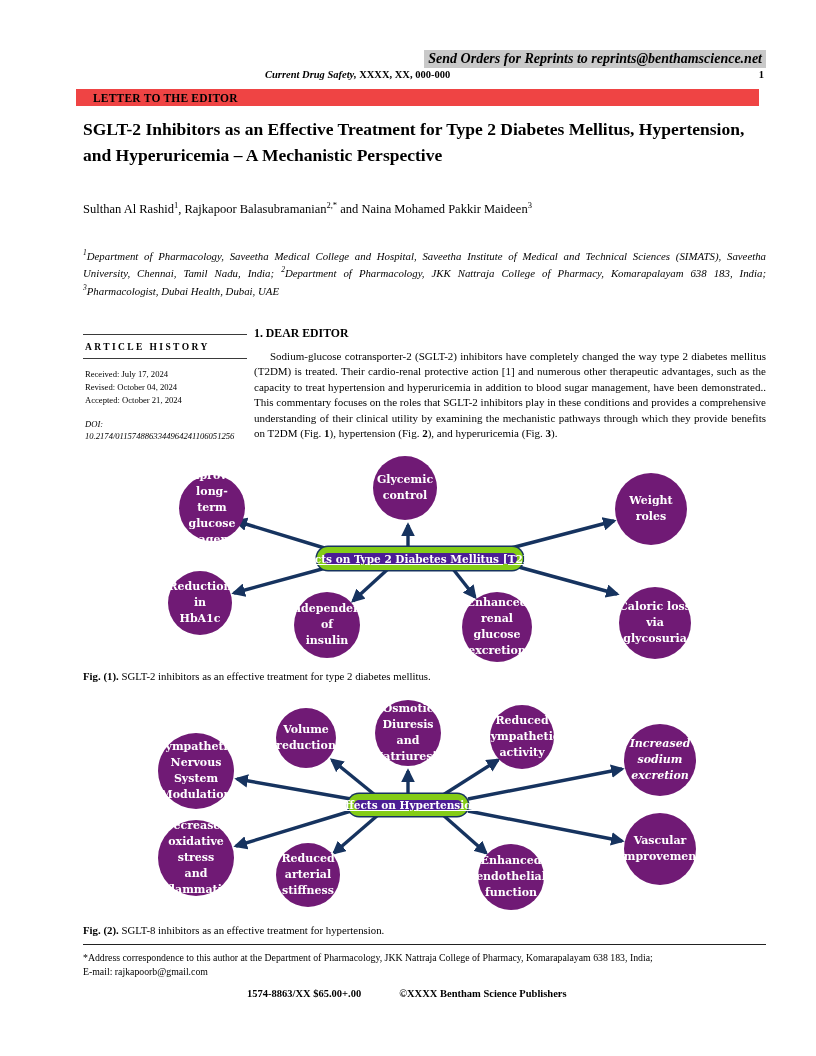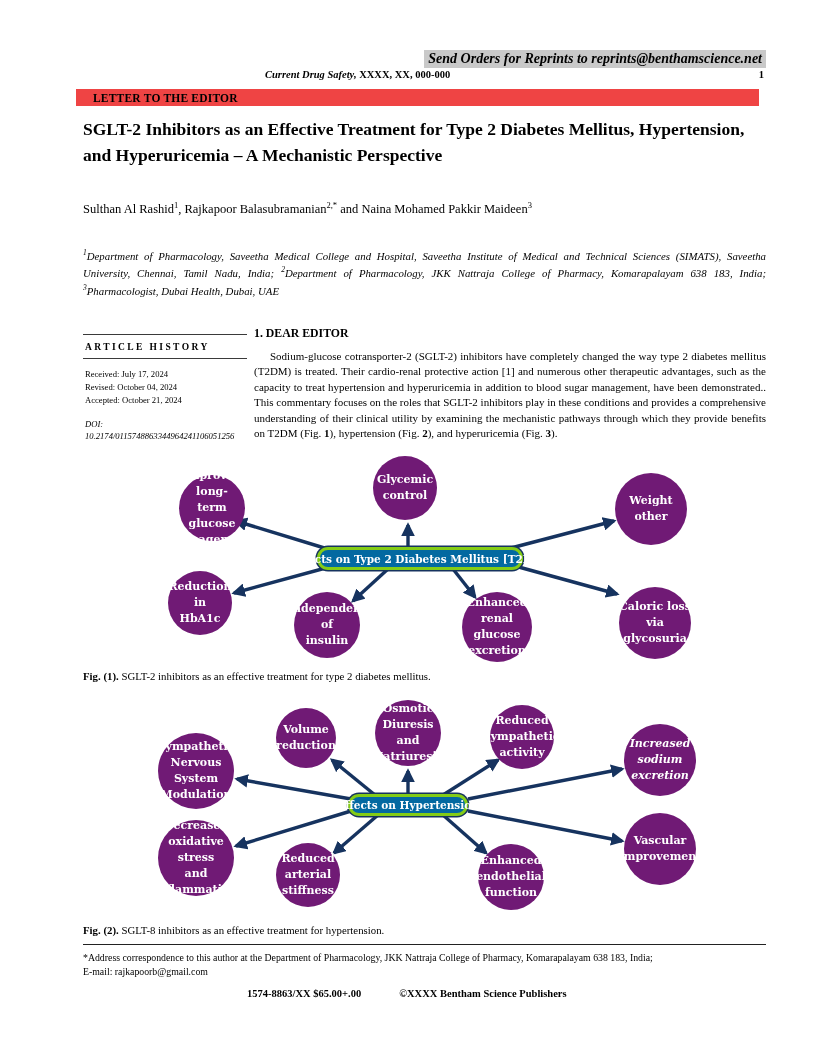--- a/index.html
+++ b/index.html
@@ -47,24 +47,24 @@
   #fig2 { top:695px; height:228px; }
   .arrows { position:absolute; left:0; top:0; }
   .node {
     position:absolute; border-radius:50%;
     background:#701a75; color:#ffffff;
     display:flex; align-items:center; justify-content:center;
     text-align:center; font-weight:bold; font-size:11px; line-height:1.45;
     white-space:pre-line; font-family:"DejaVu Serif", serif;
   }
   .pill {
-    position:absolute; background:#0369a1; color:#ffffff;
+    position:absolute; background:#4c1d95; color:#ffffff;
     border-radius:11px; display:flex; align-items:center; justify-content:center;
     font-weight:bold; white-space:nowrap; font-family:"DejaVu Serif", serif;
-    border:3px solid #84cc16; box-shadow:0 0 0 1.5px #16335f;
+    border:6px solid #84cc16; box-shadow:0 0 0 1.5px #16335f;text-decoration:underline;
   }
   .caption { position:absolute; left:83px; width:683px; font-size:10.8px; }
   #cap1 { top:670px; } #cap2 { top:924px; }
   
   .foot-rule { position:absolute; top:944px; left:83px; width:683px; border-top:1.6px solid #222; }
   .footnote { position:absolute; top:951px; left:83px; width:683px; font-size:9.8px; line-height:1.45; }
   .footer-line { position:absolute; top:988px; left:247px; font-size:10.5px; font-weight:bold; }
   .footer-line .gap { display:inline-block; width:38px; }
 </style>
 </head>
@@ -125,21 +125,21 @@
         <line x1="250" y1="111" x2="151" y2="138"></line>
         <line x1="305" y1="114" x2="270" y2="146"></line>
         <line x1="370" y1="114" x2="392" y2="142"></line>
         <line x1="432" y1="111" x2="534" y2="139"></line>
       </g>
     </svg>
     <div class="node" style="left:96px;  top:20px;  width:66px; height:66px;">Improved long-
 term glucose
 management</div>
     <div class="node" style="left:290px; top:1px;  width:64px; height:64px;">Glycemic control</div>
-    <div class="node" style="left:532px; top:18px; width:72px; height:72px;">Weight other</div>
+    <div class="node" style="left:532px; top:18px; width:72px; height:72px;">Weight roles</div>
     <div class="node" style="left:85px;  top:116px;width:64px; height:64px;">Reduction in
 HbA1c</div>
     <div class="node" style="left:211px; top:137px;width:66px; height:66px;">Independent of
 insulin</div>
     <div class="node" style="left:379px; top:137px;width:70px; height:70px;">Enhanced renal
 glucose excretion</div>
     <div class="node" style="left:536px; top:132px;width:72px; height:72px;">Caloric loss via
 glycosuria</div>
     <div class="pill" style="left:234px; top:92px; width:206px; height:23px; font-size:10.5px;">Effects on Type 2 Diabetes Mellitus [T2DM]</div>
   </div>

